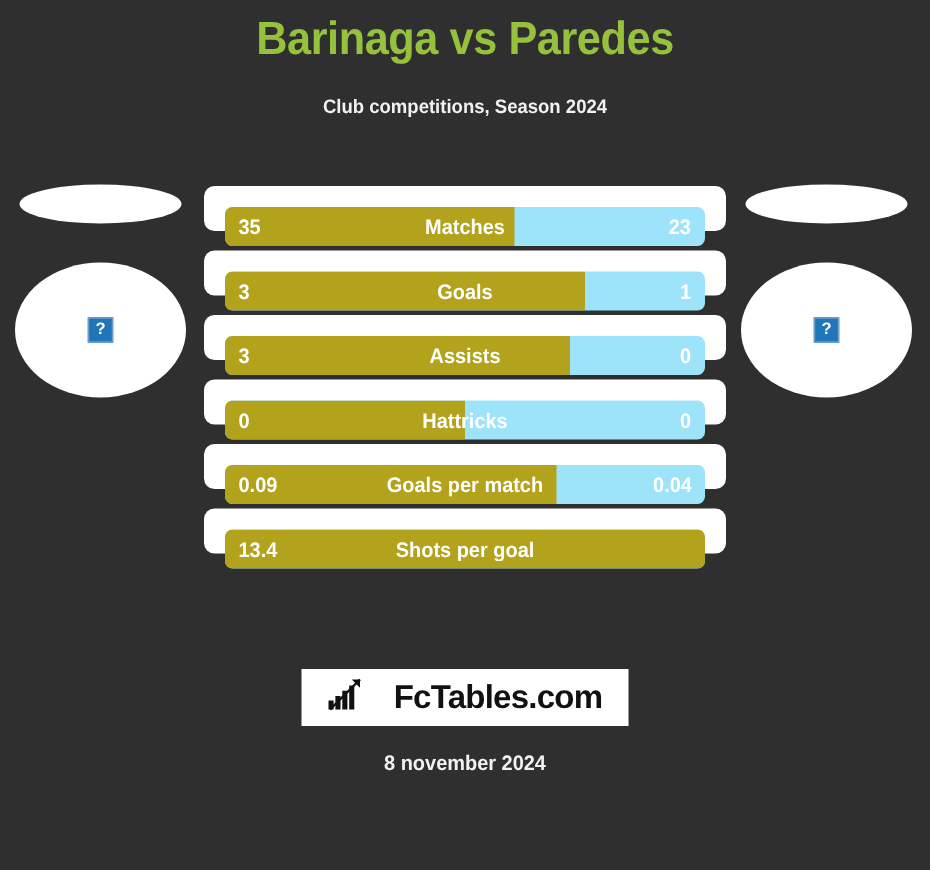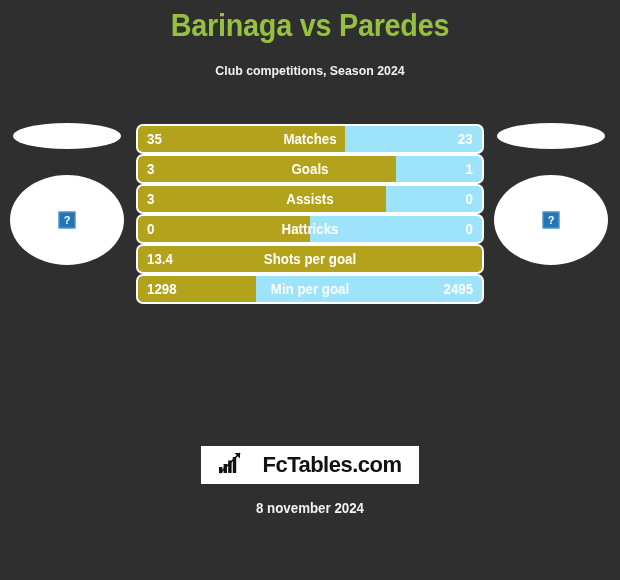--- a/index.html
+++ b/index.html
@@ -94,24 +94,24 @@
   
   .bars {
     position: absolute;
     left: 136px;
     top: 124px;
     width: 348px;
   }
   .row {
     position: relative;
     height: 30px;
-    margin-bottom: 0;
+    margin-bottom: 13px;
     background: #ffffff;
     border-radius: 7px;
-    padding: 2px;
+    padding: 14px;
     box-sizing: border-box;
   }
   .track {
     position: relative;
     width: 100%;
     height: 26px;
     border-radius: 5px;
     overflow: hidden;
     background: #9de4fa;
   }
@@ -234,32 +234,32 @@
       <div class="row">
         <div class="track">
           <div class="fill" style="width: 50%; background: rgb(179, 162, 27);"></div>
           <div class="val home">0</div>
           <div class="label">Hattricks</div>
           <div class="val away">0</div>
         </div>
       </div>
       <div class="row">
         <div class="track">
+          <div class="fill" style="width: 69.2%; background: rgb(179, 162, 27);"></div>
+          <div class="val home">0.09</div>
+          <div class="label">Goals per match</div>
+          <div class="val away">0.04</div>
+        </div>
+      </div>
+      <div class="row">
+        <div class="track">
           <div class="fill" style="width: 100%; background: rgb(179, 162, 27);"></div>
           <div class="val home">13.4</div>
           <div class="label">Shots per goal</div>
           <div class="val away"></div>
-        </div>
-      </div>
-      <div class="row">
-        <div class="track">
-          <div class="fill" style="width: 34.2%; background: rgb(179, 162, 27);"></div>
-          <div class="val home">1298</div>
-          <div class="label">Min per goal</div>
-          <div class="val away">2495</div>
         </div>
       </div>
     </div>
 
   <div class="logo">
     <div class="logo-inner">
       <span>
         <svg width="24" height="22" viewBox="0 0 24 22" aria-hidden="true">
           <path d="M2 21 L22 1" stroke="#111" stroke-width="1.6" fill="none"></path>
           <path d="M16.5 1 L22 1 L22 6.5 Z" fill="#111"></path>

